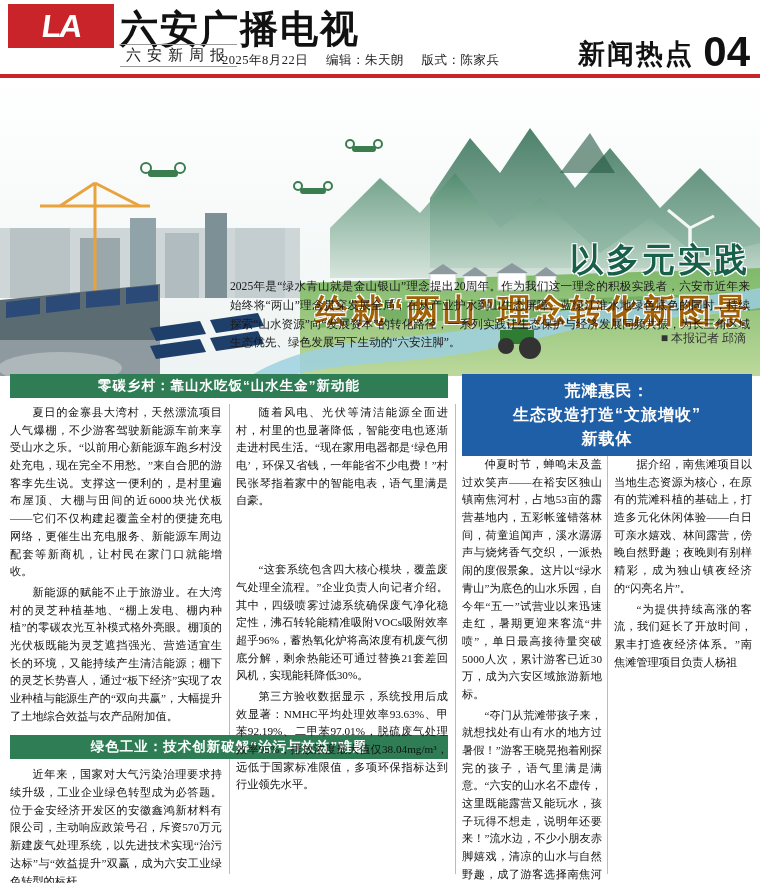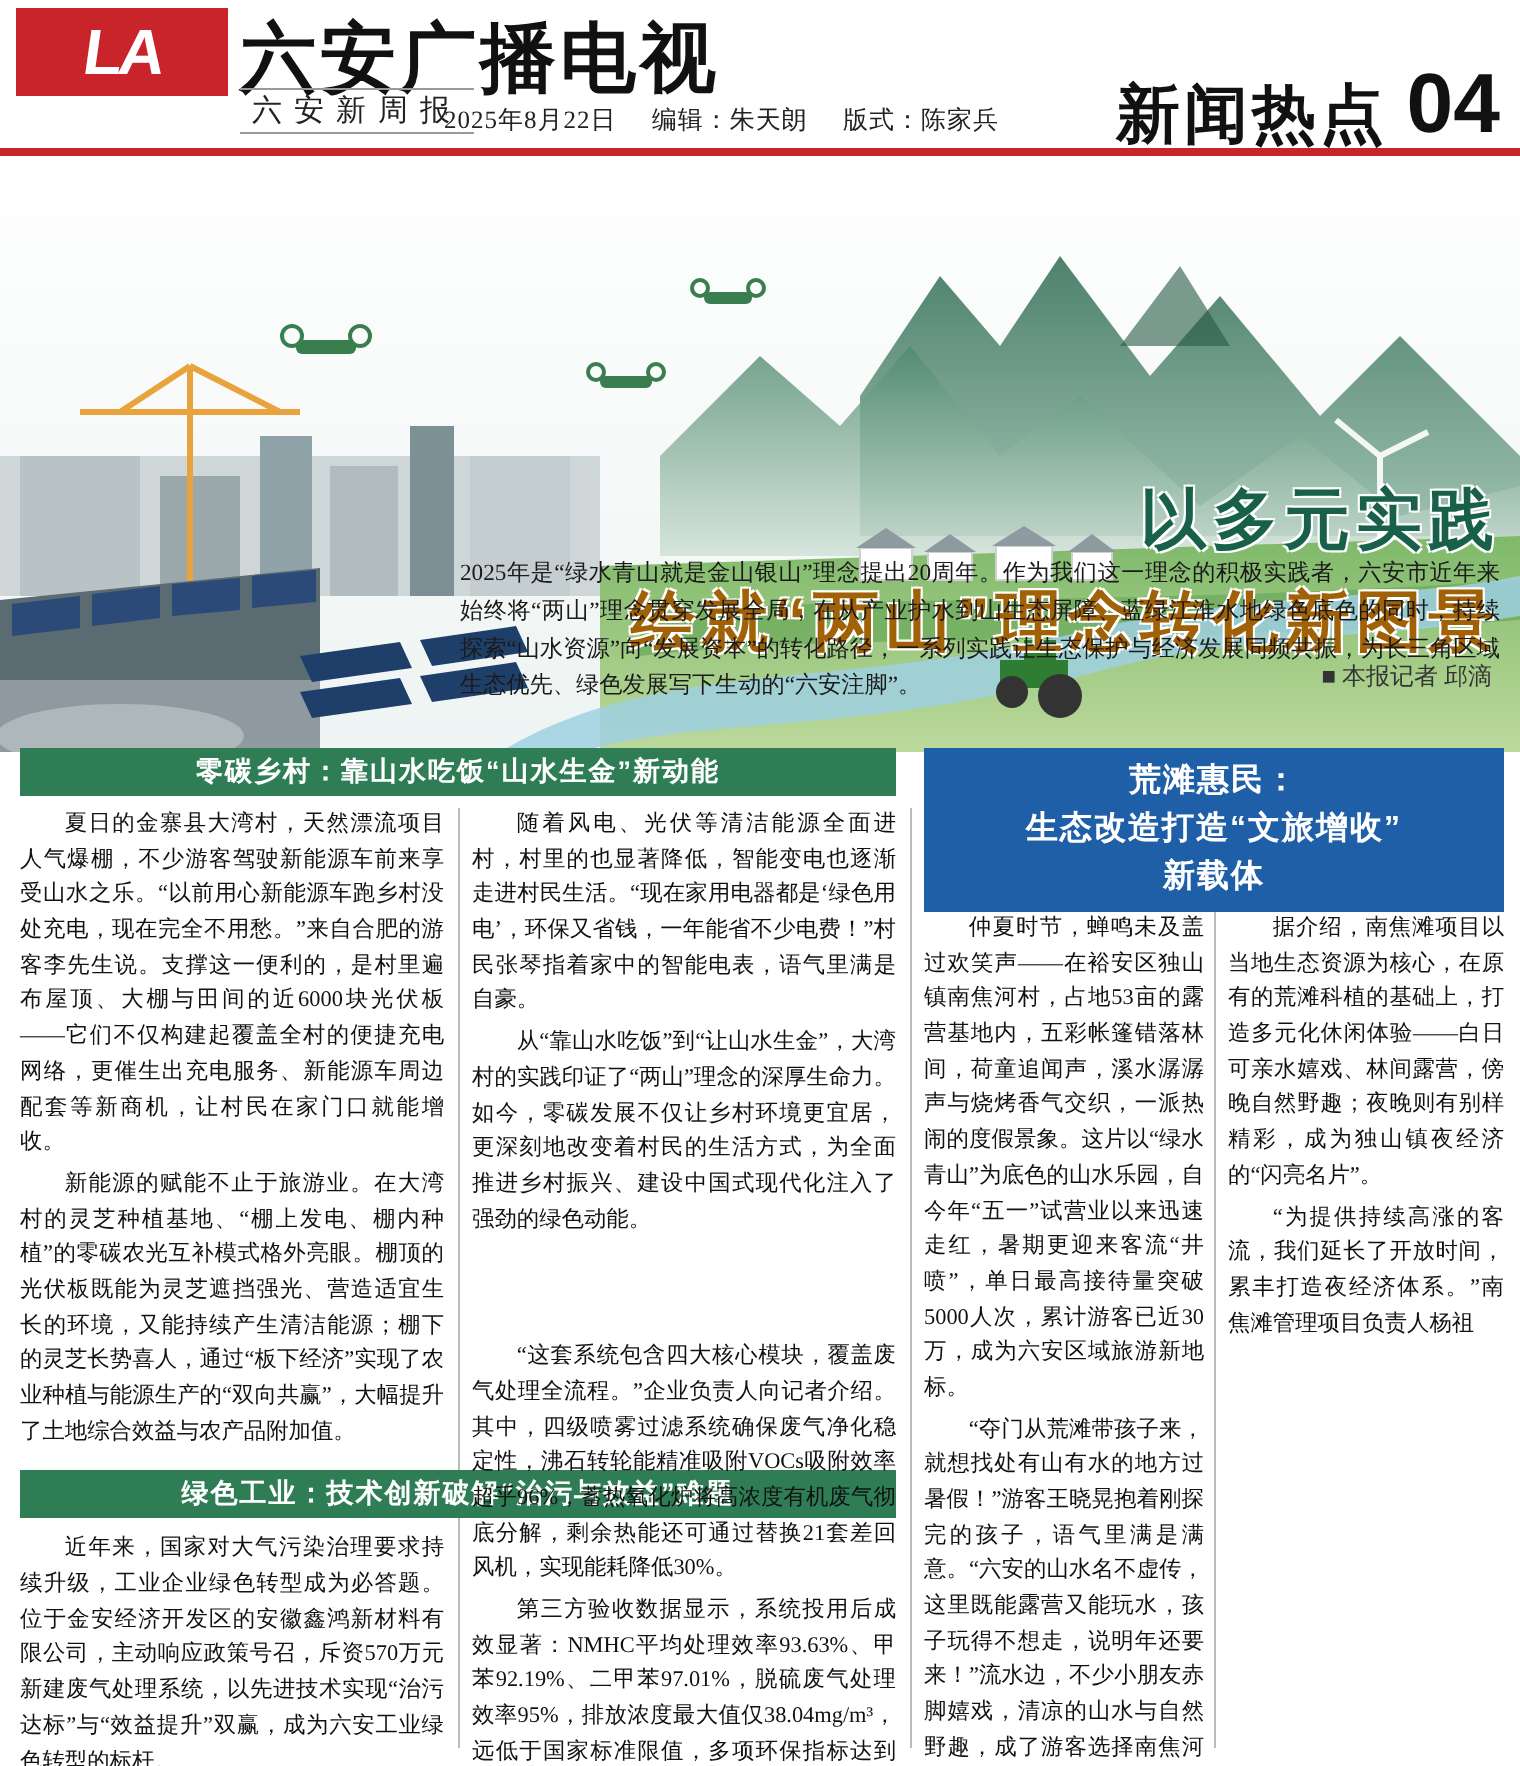--- a/index.html
+++ b/index.html
@@ -42,21 +42,21 @@
     border-bottom:1px solid #999;padding:1px 6px;
   }
   .issue-line{
     position:absolute;left:222px;top:52px;
     font-size:12.5px;color:#222;letter-spacing:.5px;
   }
   .issue-line span{margin-right:14px;}
   .section-title{
     position:absolute;right:66px;top:36px;
     font-family:"Liberation Sans", sans-serif;
-    font-weight:bold;font-size:32px;letter-spacing:2px;color:#111;
+    font-weight:bold;font-size:27px;letter-spacing:2px;color:#111;
   }
   .page-num{
     position:absolute;right:10px;top:28px;
     font-family:"Liberation Sans", sans-serif;
     font-weight:bold;font-size:42px;color:#111;
   }
   .red-rule{position:absolute;left:0;right:0;top:74px;height:3px;background:#c8242a;}
 
   
   .hero{position:relative;height:298px;width:760px;overflow:hidden;background:#eef3f2;}
@@ -279,21 +279,20 @@
       <p class="txt">新能源的赋能不止于旅游业。在大湾村的灵芝种植基地、“棚上发电、棚内种植”的零碳农光互补模式格外亮眼。棚顶的光伏板既能为灵芝遮挡强光、营造适宜生长的环境，又能持续产生清洁能源；棚下的灵芝长势喜人，通过“板下经济”实现了农业种植与能源生产的“双向共赢”，大幅提升了土地综合效益与农产品附加值。</p>
       <div class="gap"></div>
       <div class="banner green2" style="width:438px;margin-left:0;">绿色工业：技术创新破解“治污与效益”难题</div>
       <div class="gap"></div>
       <p class="txt">近年来，国家对大气污染治理要求持续升级，工业企业绿色转型成为必答题。位于金安经济开发区的安徽鑫鸿新材料有限公司，主动响应政策号召，斥资570万元新建废气处理系统，以先进技术实现“治污达标”与“效益提升”双赢，成为六安工业绿色转型的标杆。</p>
 
     </div>
 
     <div class="col c2" style="top:30px;">
       <p class="txt">随着风电、光伏等清洁能源全面进村，村里的也显著降低，智能变电也逐渐走进村民生活。“现在家用电器都是‘绿色用电’，环保又省钱，一年能省不少电费！”村民张琴指着家中的智能电表，语气里满是自豪。</p>
-      <p class="txt">从“靠山水吃饭”到“让山水生金”，大湾村的实践印证了“两山”理念的深厚生命力。如今，零碳发展不仅让乡村环境更宜居，更深刻地改变着村民的生活方式，为全面推进乡村振兴、建设中国式现代化注入了强劲的绿色动能。</p>
       <div style="height:48px;"></div>
       <p class="txt">“这套系统包含四大核心模块，覆盖废气处理全流程。”企业负责人向记者介绍。其中，四级喷雾过滤系统确保废气净化稳定性，沸石转轮能精准吸附VOCs吸附效率超乎96%，蓄热氧化炉将高浓度有机废气彻底分解，剩余热能还可通过替换21套差回风机，实现能耗降低30%。</p>
       <p class="txt">第三方验收数据显示，系统投用后成效显著：NMHC平均处理效率93.63%、甲苯92.19%、二甲苯97.01%，脱硫废气处理效率95%，排放浓度最大值仅38.04mg/m³，远低于国家标准限值，多项环保指标达到行业领先水平。</p>
 
     </div>
 
     <div class="col c3" style="top:82px;">
       <p class="txt">仲夏时节，蝉鸣未及盖过欢笑声——在裕安区独山镇南焦河村，占地53亩的露营基地内，五彩帐篷错落林间，荷童追闻声，溪水潺潺声与烧烤香气交织，一派热闹的度假景象。这片以“绿水青山”为底色的山水乐园，自今年“五一”试营业以来迅速走红，暑期更迎来客流“井喷”，单日最高接待量突破5000人次，累计游客已近30万，成为六安区域旅游新地标。</p>
       <p class="txt">“夺门从荒滩带孩子来，就想找处有山有水的地方过暑假！”游客王晓晃抱着刚探完的孩子，语气里满是满意。“六安的山水名不虚传，这里既能露营又能玩水，孩子玩得不想走，说明年还要来！”流水边，不少小朋友赤脚嬉戏，清凉的山水与自然野趣，成了游客选择南焦河的核心理由。</p>
     </div>

